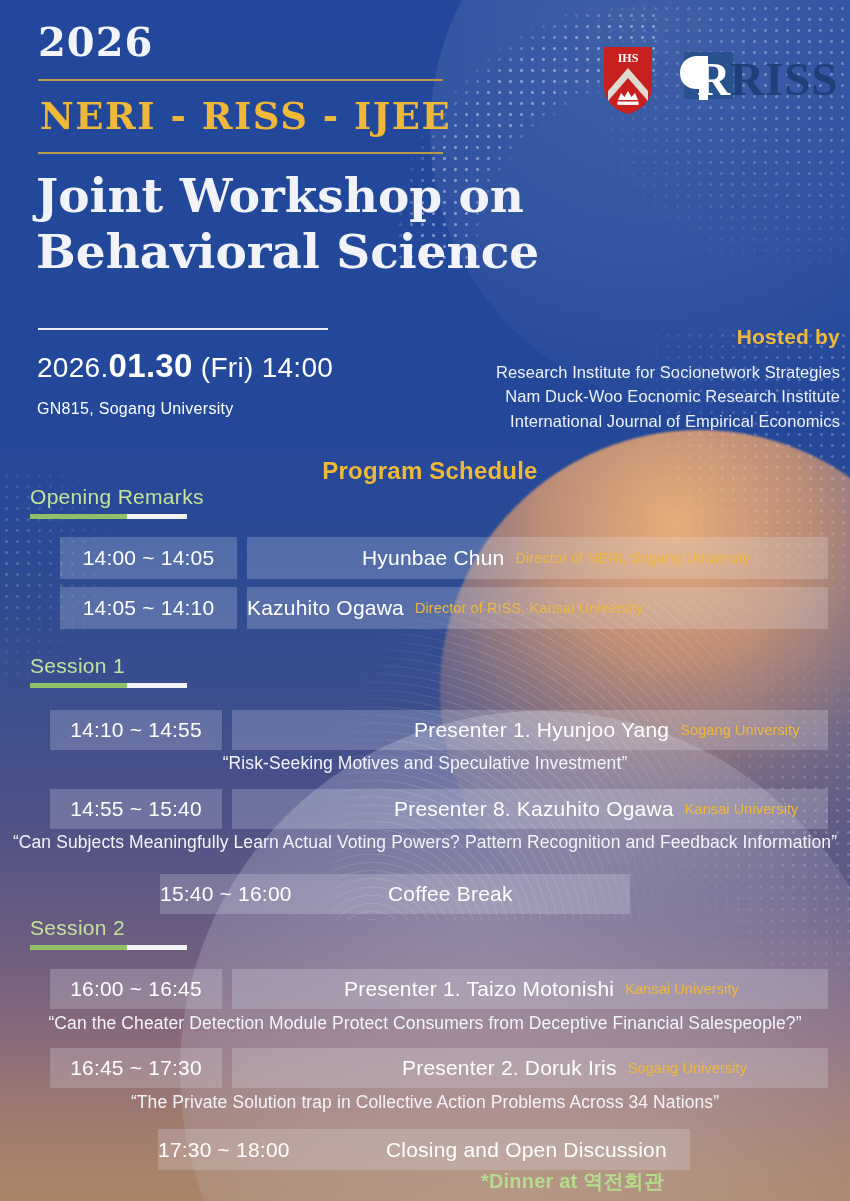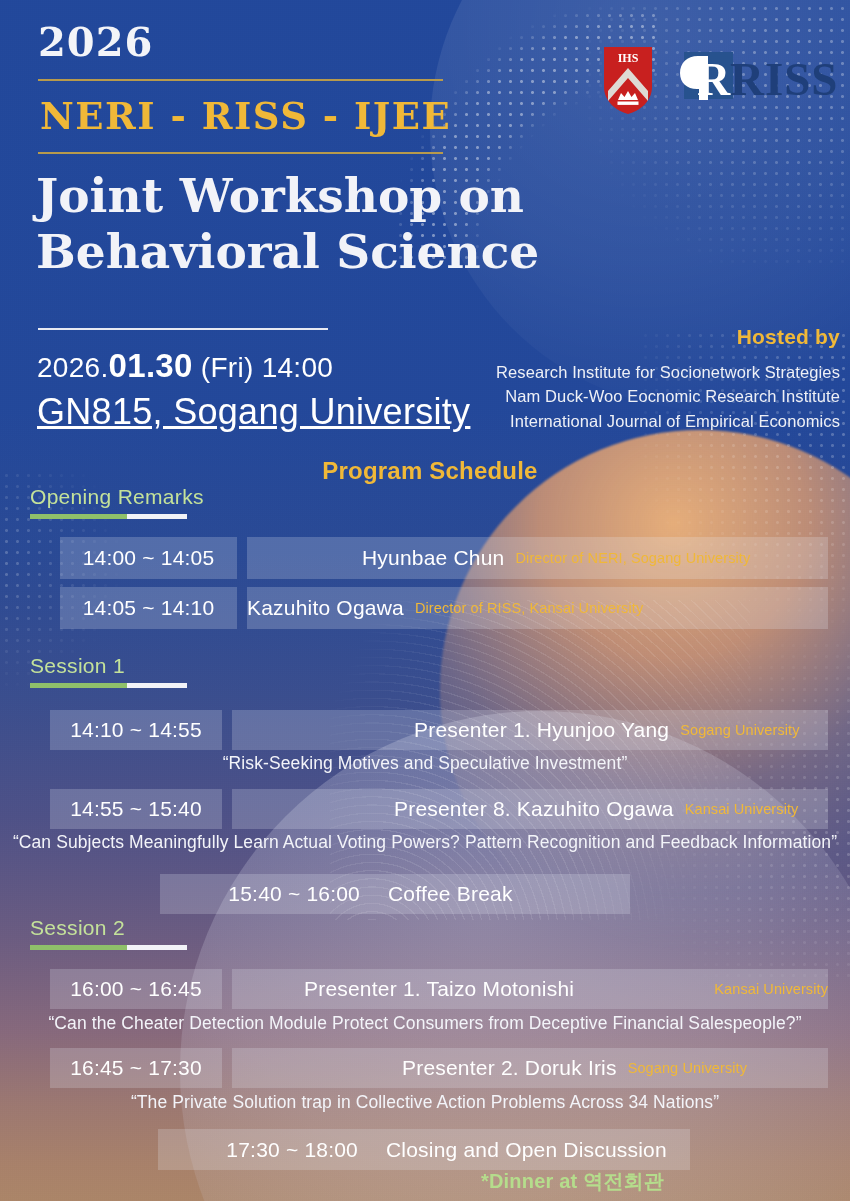--- a/index.html
+++ b/index.html
@@ -169,22 +169,22 @@
   .rule-date {
     position: absolute; left: 38px; top: 328px;
     width: 290px; height: 2px; background: #e8eaf2;
   }
   .datetime {
     position: absolute; left: 37px; top: 347px;
     font-size: 28px; color: #ffffff; letter-spacing: .3px; white-space: nowrap;
   }
   .datetime .big { font-size: 33px; font-weight: 700; }
   .venue {
-    position: absolute; left: 37px; top: 391px;
-    font-size: 36px; color: #ffffff; letter-spacing: .3px; white-space: nowrap; text-decoration: underline;
+    position: absolute; left: 37px; top: 400px;
+    font-size: 16px; color: #ffffff; letter-spacing: .3px; white-space: nowrap;
   }
 
   
   .hosted-label {
     position: absolute; right: 10px; top: 325px;
     font-size: 21px; font-weight: 700; color: #f0b838; letter-spacing: .2px;
   }
   .host-list {
     position: absolute; right: 10px; top: 360px;
     text-align: right; font-size: 16.5px; color: #eef0f6;
@@ -222,21 +222,21 @@
   .paper {
     position: absolute; left: 0; right: 0; text-align: center;
     font-size: 17.5px; color: #f3f4f9; letter-spacing: .1px; white-space: nowrap;
   }
   .wide-row {
     position: absolute;
     background: rgba(234,238,248,0.22);
     display: flex; align-items: center;
     color: #ffffff; font-size: 21px; letter-spacing: .2px;
   }
-  .wide-row .t { width: 200px; text-align: right; }
+  .wide-row .t { width: 200px; text-align: left; }
   .wide-row .n { margin-left: 28px; }
 
   .dinner {
     position: absolute; right: 186px; top: 1168px;
     font-size: 20px; font-weight: 700; color: #b5dd8c; letter-spacing: .2px;
   }
 </style>
 </head>
 <body>
 
@@ -354,21 +354,21 @@
     <div class="sect" style="top:917px">
       <div class="sect-label">Session 2</div>
       <div class="sect-bar">
           <i class="g"></i>
           <i class="w"></i>
         </div>
     </div>
 
     <div class="row" style="left:50px; top:969px; width:778px; height:40px; gap:10px">
       <div class="cell time" style="width:172px">16:00 ~ 16:45</div>
-      <div class="cell body" style="flex:1; justify-content:space-between; padding-left:72px">
+      <div class="cell body" style="flex:1; justify-content:flex-start; padding-left:112px">
         <span>Presenter 1. Taizo Motonishi</span>
         <span class="aff">Kansai University</span>
       </div>
     </div>
     <div class="paper" style="top:1013px">“Can the Cheater Detection Module Protect Consumers from Deceptive Financial Salespeople?”</div>
 
     <div class="row" style="left:50px; top:1048px; width:778px; height:40px; gap:10px">
       <div class="cell time" style="width:172px">16:45 ~ 17:30</div>
       <div class="cell body" style="flex:1; justify-content:flex-start; padding-left:170px">
         <span>Presenter 2. Doruk Iris</span>

